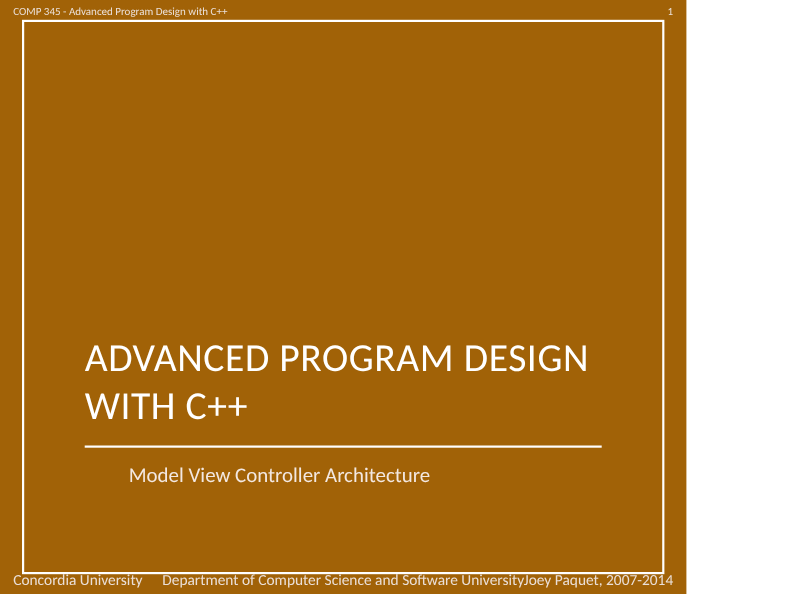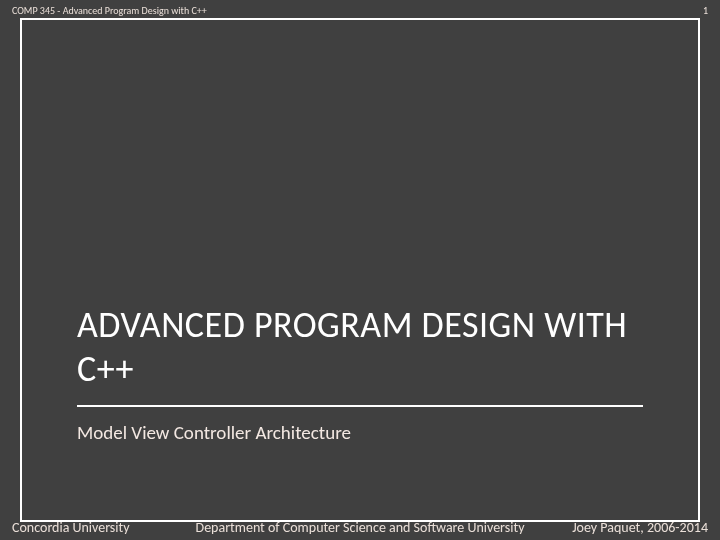--- a/index.html
+++ b/index.html
@@ -1,20 +1,20 @@
 <!DOCTYPE html>
 <html><head>
 <meta charset="utf-8">
 <style>
   * { margin: 0; padding: 0; box-sizing: border-box; }
   html, body { width: 720px; height: 540px; overflow: hidden; font-family: "Segoe UI Light", "Segoe UI", Calibri, Arial, sans-serif; }
   .slide {
-    width: 720px;
+    width: 624px;
     height: 540px;
-    background: #404040;
+    background: #a16207;
     position: relative;
     color: #ffffff;
   }
   .header {
     position: absolute;
     top: 0;
     left: 0;
     right: 0;
     padding: 4px 12px;
     font-size: 10px;
@@ -45,20 +45,21 @@
     border: none;
     border-top: 2px solid #ffffff;
     margin: 14px 0 12px 0;
     width: 100%;
   }
   .subtitle {
     font-size: 19px;
     font-weight: 300;
     line-height: 1.45;
     color: #f3e8e2;
+    margin-left: 40px;
   }
   .footer {
     position: absolute;
     bottom: 0;
     left: 0;
     right: 0;
     padding: 4px 12px;
     font-size: 14px;
     color: #eadfd8;
     display: flex;
@@ -82,16 +83,16 @@
     <div class="title">ADVANCED PROGRAM DESIGN WITH C++</div>
     <hr class="hr">
     <div class="subtitle">
       <div>Model View Controller Architecture</div>
     </div>
   </div>
 
   <div class="footer">
     <span class="left">Concordia University</span>
     <span class="center">Department of Computer Science and Software University</span>
-    <span class="right">Joey Paquet, 2006-2014</span>
+    <span class="right">Joey Paquet, 2007-2014</span>
   </div>
 
 </div>
 
 </body></html>

